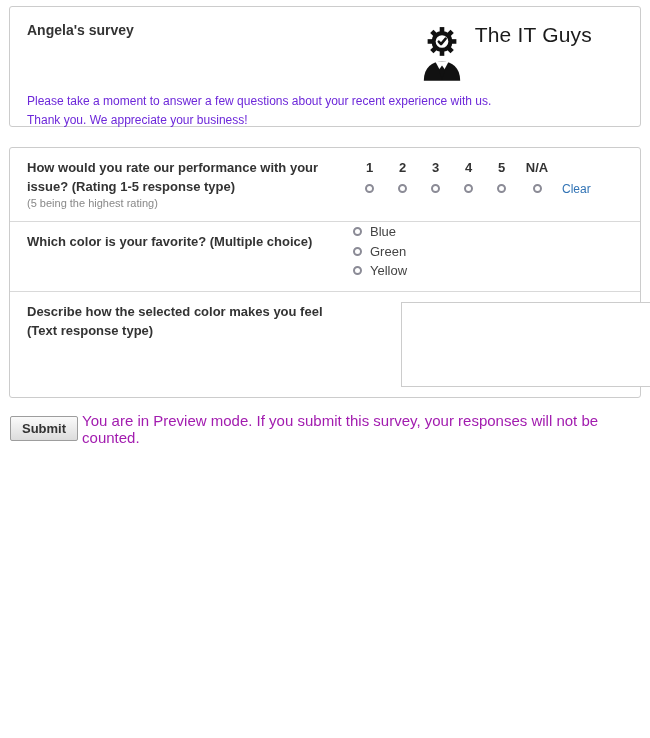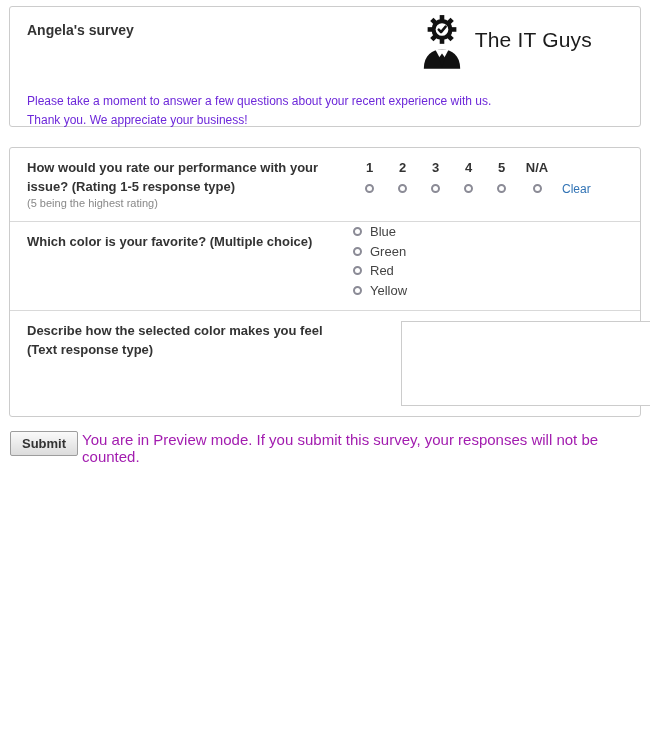--- a/index.html
+++ b/index.html
@@ -16,22 +16,22 @@
     background:#fff;
     margin:0 9px;
   }
   
   .header-card { margin-top:6px; height:121px; position:relative; }
   .survey-title {
     position:absolute; top:15px; left:17px;
     font-size:14px; font-weight:bold; color:#333;
   }
   .logo {
-    position:absolute; top:4px; right:48px;
-    display:flex; align-items:center;
+    position:absolute; top:16px; right:48px;
+    display:flex; align-items:flex-start;
   }
   .logo-icon { width:46px; height:58px; display:block; }
   .brand-text {
     font-size:21px; color:#1b1b1b; font-weight:400;
     margin-left:10px; letter-spacing:0.2px;
   }
   .intro { position:absolute; left:17px; top:85px; }
   .intro p { font-size:12px; color:#6d28d9; line-height:19px; }
   
   .questions-card { margin-top:20px; }
@@ -84,21 +84,21 @@
     background:
       linear-gradient(135deg,
         transparent 0 50%, #999 50% 57%,
         transparent 57% 68%, #999 68% 75%,
         transparent 75% 86%, #999 86% 93%,
         transparent 93%);
   }
   
   .submit-row {
     margin:14px 0 0 10px;
-    display:flex; align-items:flex-start;
+    display:flex; align-items:center;
   }
   .submit-button {
     font-family:"Liberation Sans", sans-serif;
     font-size:13px; font-weight:bold; color:#333;
     background:linear-gradient(#fafafa, #dcdcdc);
     border:1px solid #9d9d9d; border-radius:2px;
     padding:4px 11px; cursor:pointer;
   }
   .preview-notice { font-size:15px; color:#a21caf; margin-left:4px; }
 </style>
@@ -188,24 +188,20 @@
       <label class="choice-item">
         <span class="radio"></span>
         <span class="choice-label">Blue</span>
       </label>
       <label class="choice-item">
         <span class="radio"></span>
         <span class="choice-label">Green</span>
       </label>
       <label class="choice-item">
         <span class="radio"></span>
-        <span class="choice-label">Red</span>
-      </label>
-      <label class="choice-item">
-        <span class="radio"></span>
         <span class="choice-label">Yellow</span>
       </label>
     </div>
   </div>
 
   <div class="q-row">
     <div class="q-left">
       <div class="q-label">Describe how the selected color makes you feel (Text response type)</div>
     </div>
     <div class="q-right">

